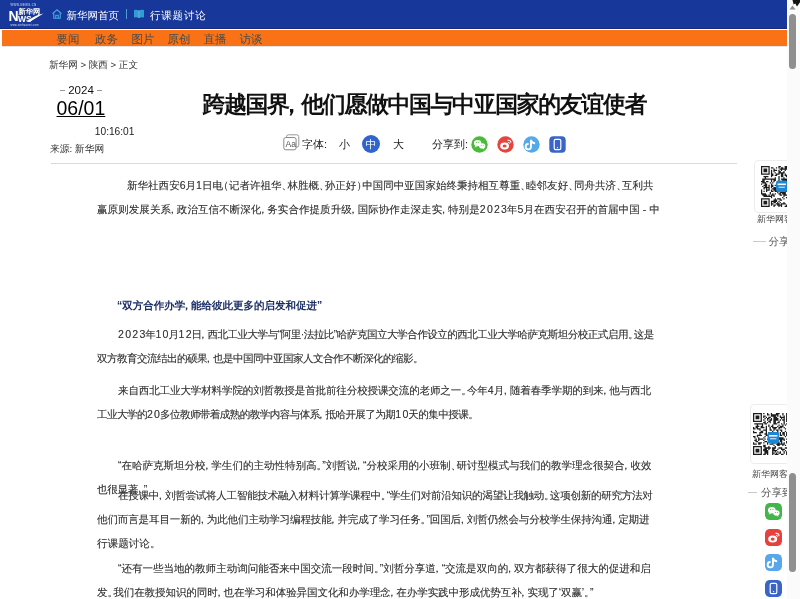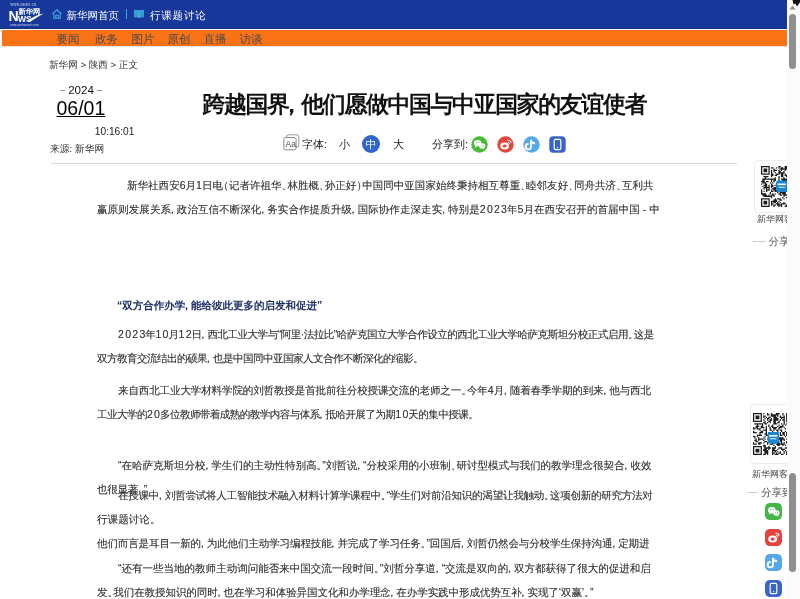--- a/index.html
+++ b/index.html
@@ -144,22 +144,22 @@
 <div class="ln" id="p3_1" style="letter-spacing:-0.60px">工业大学的<i class="dg">20</i>多位教师带着成熟的教学内容与体系<i class="pc">，</i>抵哈开展了为期<i class="dg">10</i>天的集中授课<i class="pl">。</i></div>
 </div>
 
 <div class="para pb" style="top:453px" id="p4">
 <div class="ln ind" id="p4_0" style="letter-spacing:-0.07px">“在哈萨克斯坦分校<i class="pc">，</i>学生们的主动性特别高<i class="pl">。</i>”刘哲说<i class="pc">，</i>“分校采用的小班制<i class="pl">、</i>研讨型模式与我们的教学理念很契合<i class="pc">，</i>收效</div>
 <div class="ln" id="p4_1" style="letter-spacing:-0.33px">也很显著<i class="pl">。</i>”</div>
 </div>
 
 <div class="para pb" style="top:482.9px" id="p5">
 <div class="ln ind" id="p5_0" style="letter-spacing:-0.30px">在授课中<i class="pc">，</i>刘哲尝试将人工智能技术融入材料计算学课程中<i class="pl">。</i>“学生们对前沿知识的渴望让我触动<i class="pl">。</i>这项创新的研究方法对</div>
+<div class="ln" id="p5_1" style="letter-spacing:-0.18px">他们而言是耳目一新的<i class="pc">，</i>为此他们主动学习编程技能<i class="pc">，</i>并完成了学习任务<i class="pl">。</i>”回国后<i class="pc">，</i>刘哲仍然会与分校学生保持沟通<i class="pc">，</i>定期进</div>
 <div class="ln" id="p5_2">行课题讨论<i class="pl">。</i></div>
-<div class="ln" id="p5_1" style="letter-spacing:-0.18px">他们而言是耳目一新的<i class="pc">，</i>为此他们主动学习编程技能<i class="pc">，</i>并完成了学习任务<i class="pl">。</i>”回国后<i class="pc">，</i>刘哲仍然会与分校学生保持沟通<i class="pc">，</i>定期进</div>
 </div>
 
 <div class="para pb" style="top:555.9px" id="p6">
 <div class="ln ind" id="p6_0" style="letter-spacing:-0.06px">“还有一些当地的教师主动询问能否来中国交流一段时间<i class="pl">。</i>”刘哲分享道<i class="pc">，</i>“交流是双向的<i class="pc">，</i>双方都获得了很大的促进和启</div>
 <div class="ln" id="p6_1" style="letter-spacing:-0.14px">发<i class="pl">。</i>我们在教授知识的同时<i class="pc">，</i>也在学习和体验异国文化和办学理念<i class="pc">，</i>在办学实践中形成优势互补<i class="pc">，</i>实现了‘双赢’<i class="pl">。</i>”</div>
 </div>
 
 <div id="widget1">
 <div class="card" style="left:754px;top:159.5px;width:44px;height:53px"></div>
 <div class="abs" style="left:760.5px;top:166px"><svg width="41" height="41" viewBox="0 0 41 41">

